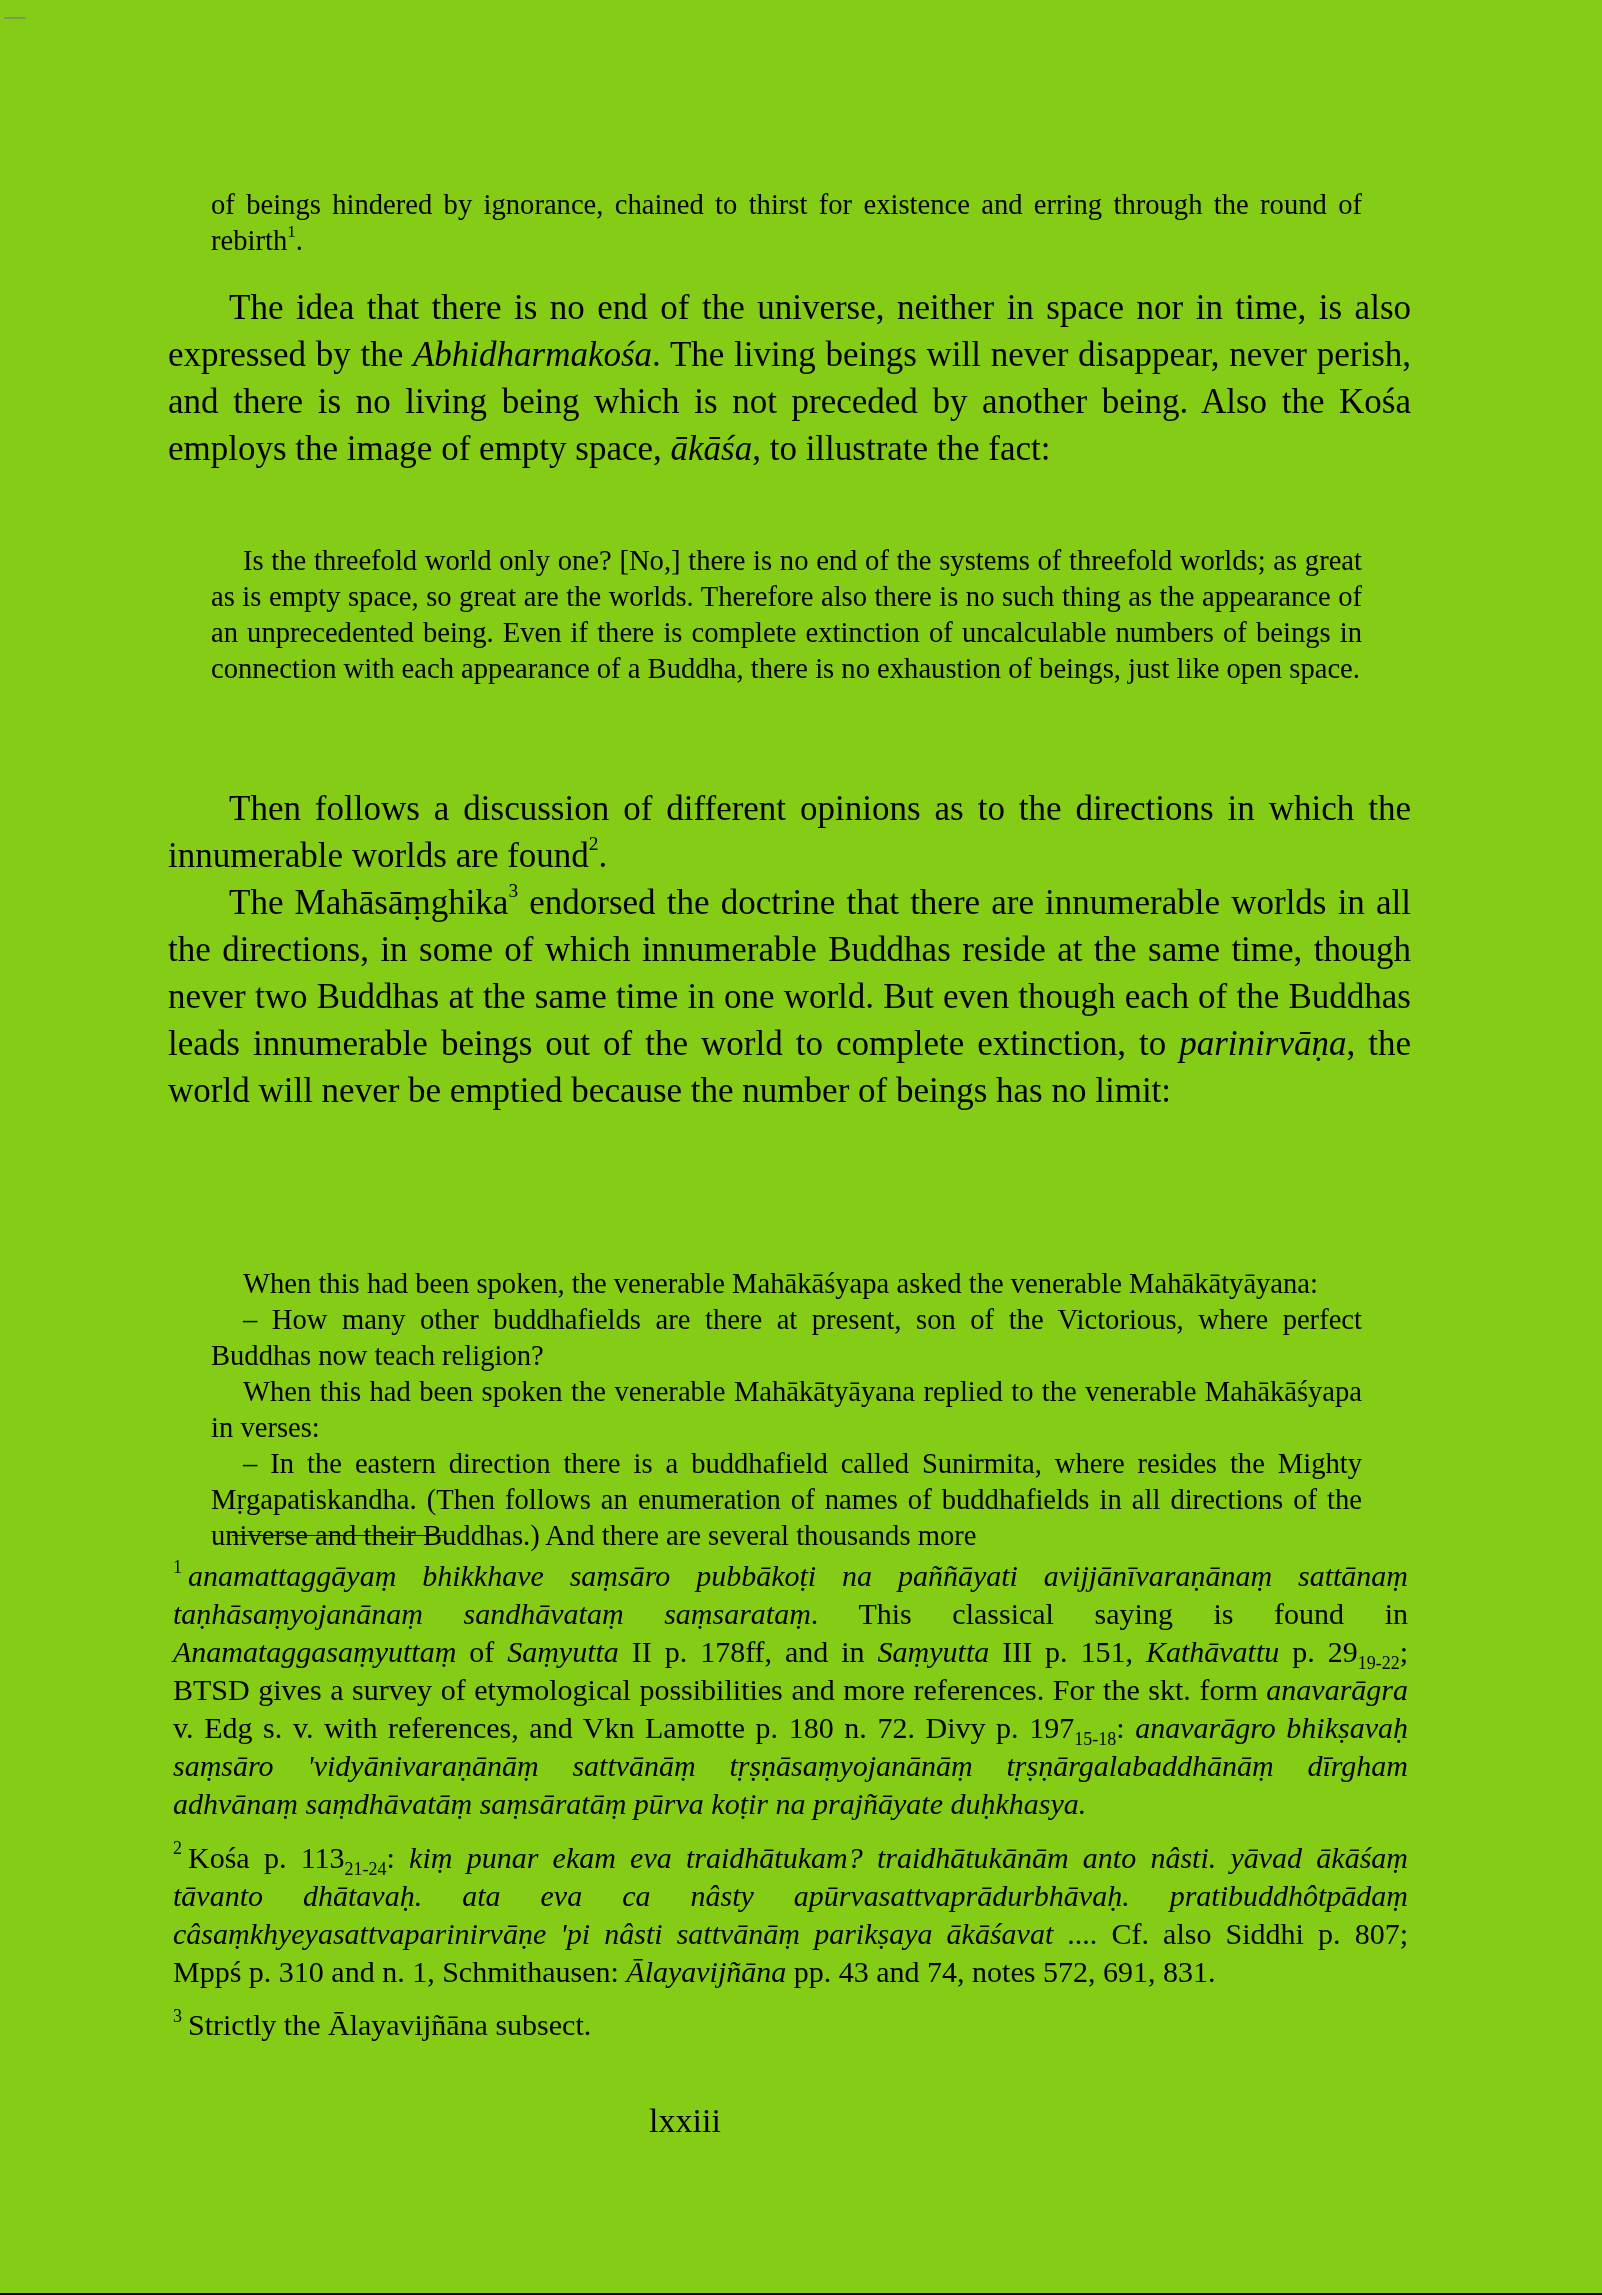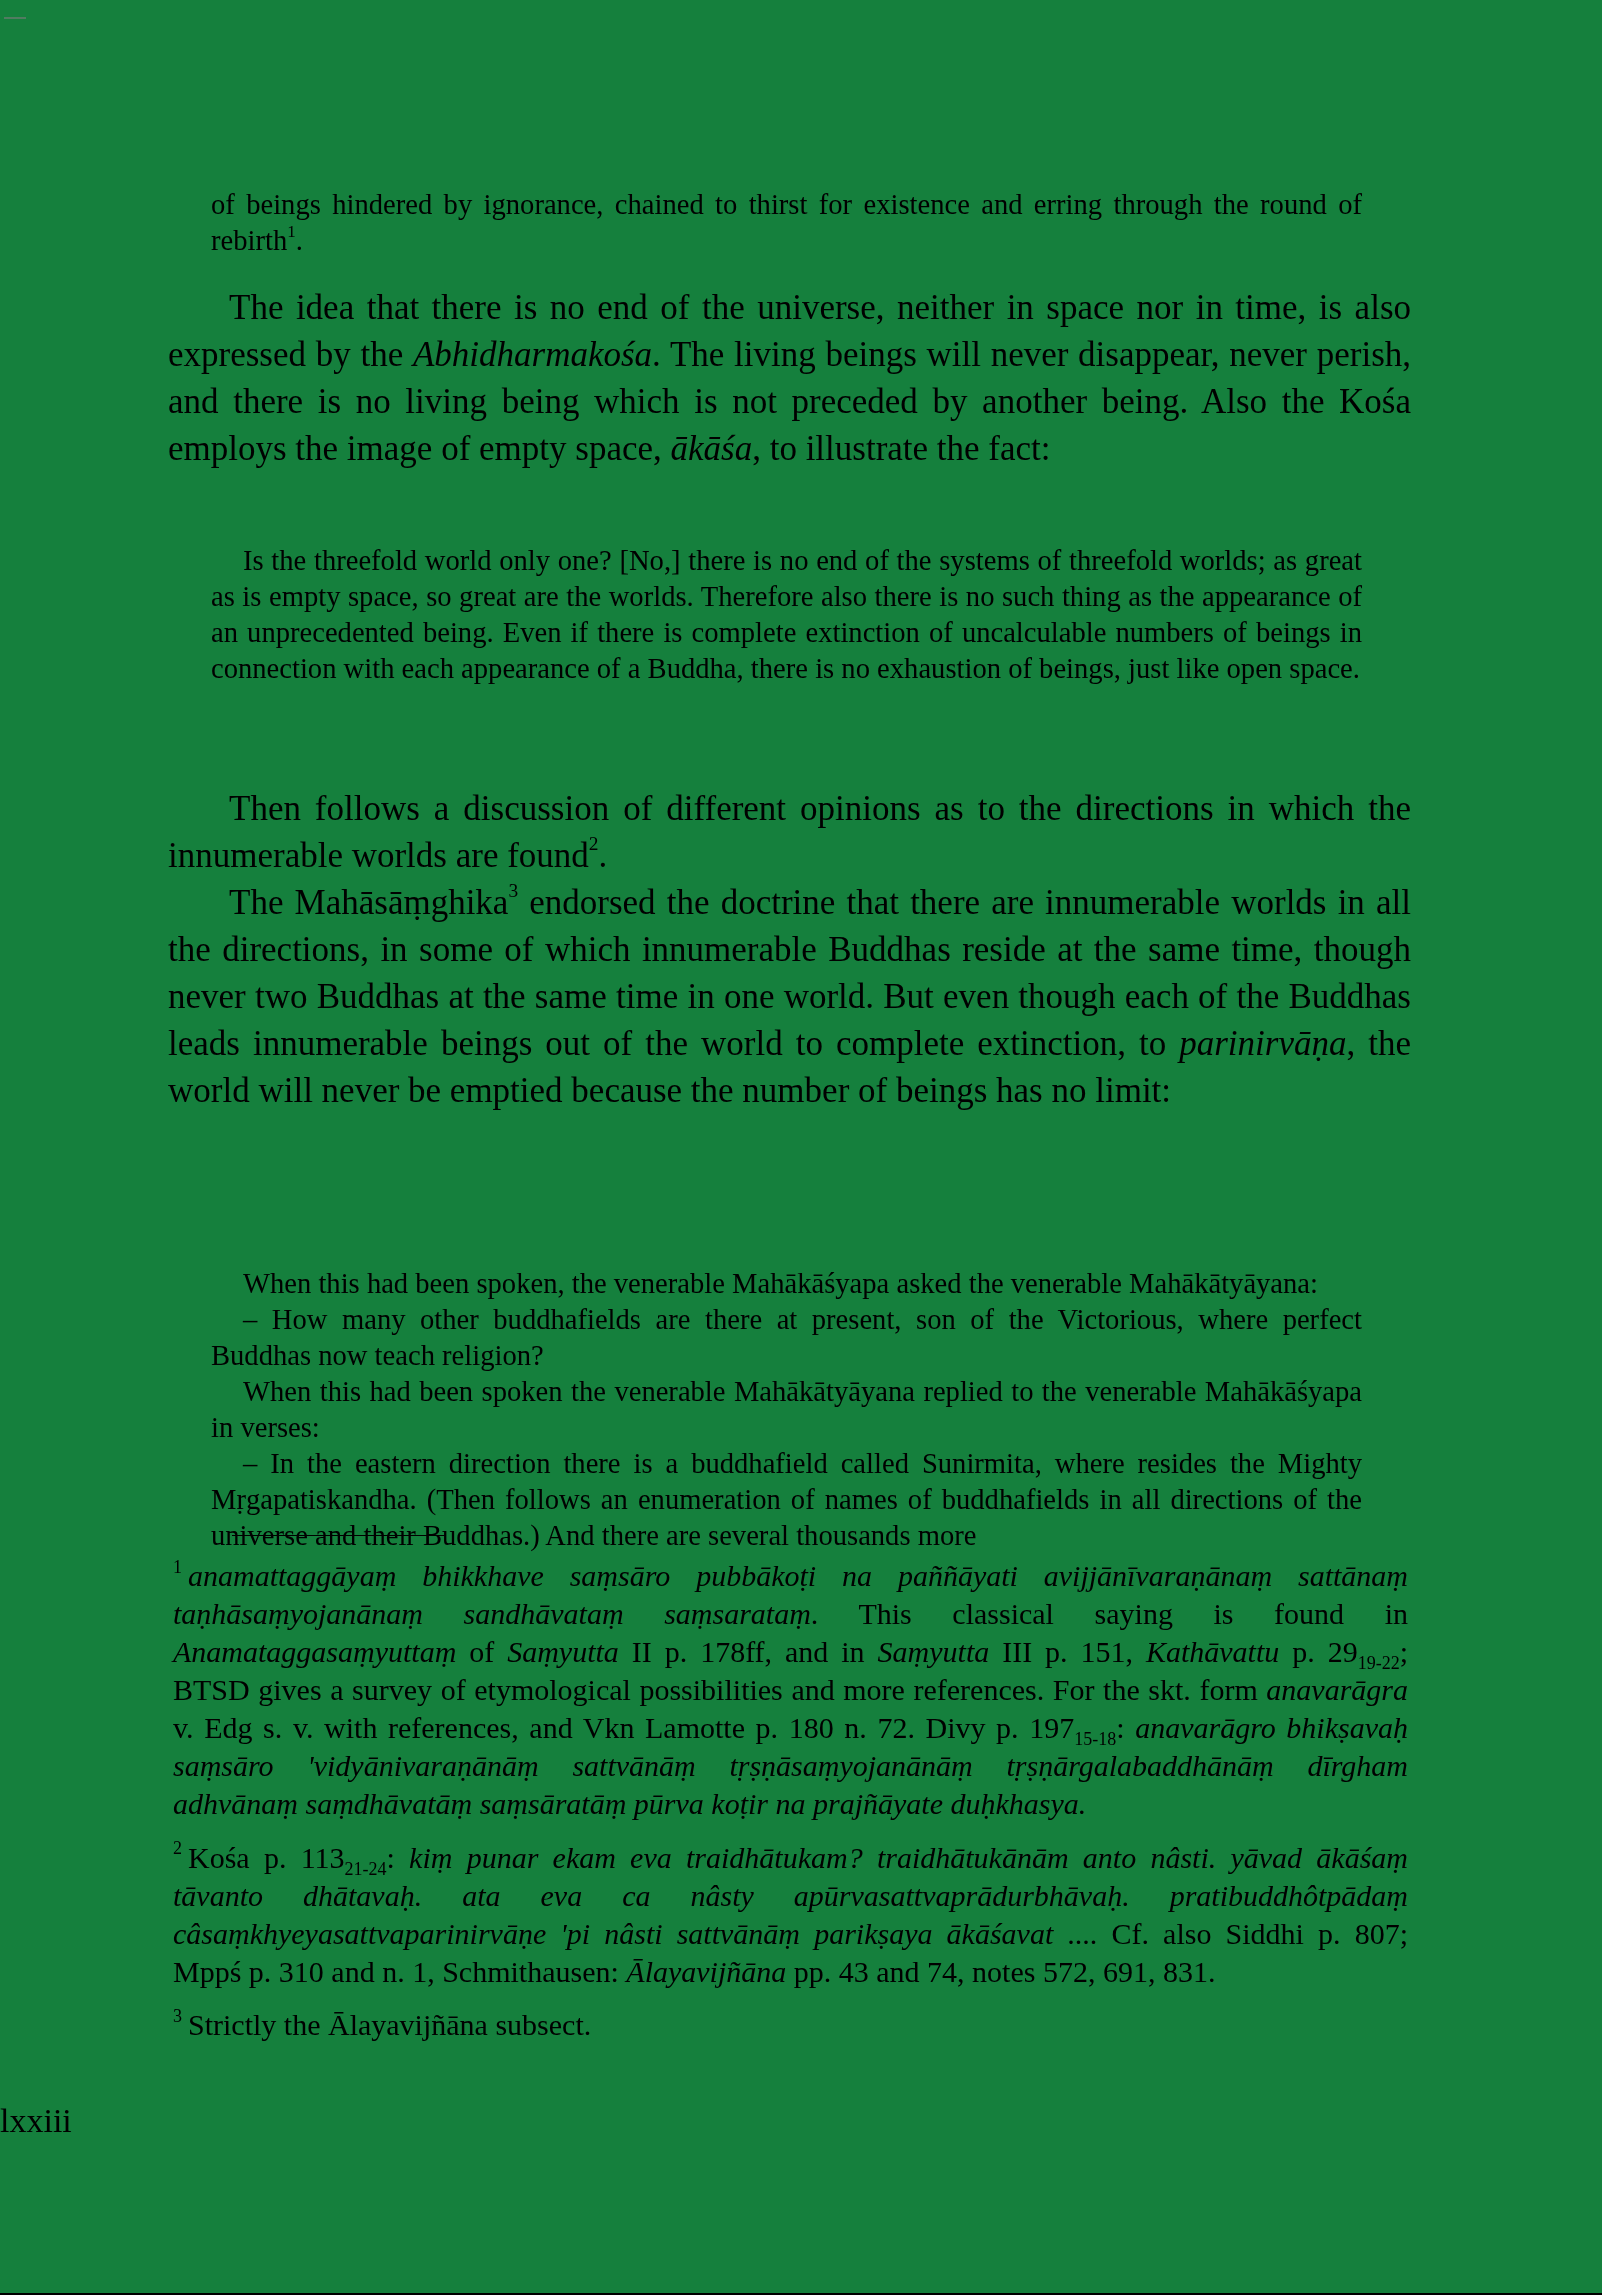--- a/index.html
+++ b/index.html
@@ -13,21 +13,21 @@
       position: relative;
       overflow: hidden;
       color: #000000;
       font-family: "Liberation Serif", "DejaVu Serif", serif;
     }
     .page {
       position: absolute;
       left: 0; top: 0;
       width: 1602px;
       height: 2295px;
-      background: #15803d;
+      background: #84cc16;
     }
     .bottom-bar {
       position: absolute;
       left: 0;
       bottom: 0;
       width: 1602px;
       height: 1.8px;
       background: #000000;
     }
     .scan-speck {
@@ -117,20 +117,21 @@
       vertical-align: -7.3px;
       line-height: 0;
     }
     i { font-style: italic; }
 
     .page-number {
       position: absolute;
       left: 0;
       width: 1370px;
       top: 2099px;
+      text-align: center;
       font-size: 34px;
       line-height: 43px;
     }
   </style>
 </head>
 <body>
 
 <div class="page">
   <div class="scan-speck"></div>
 

